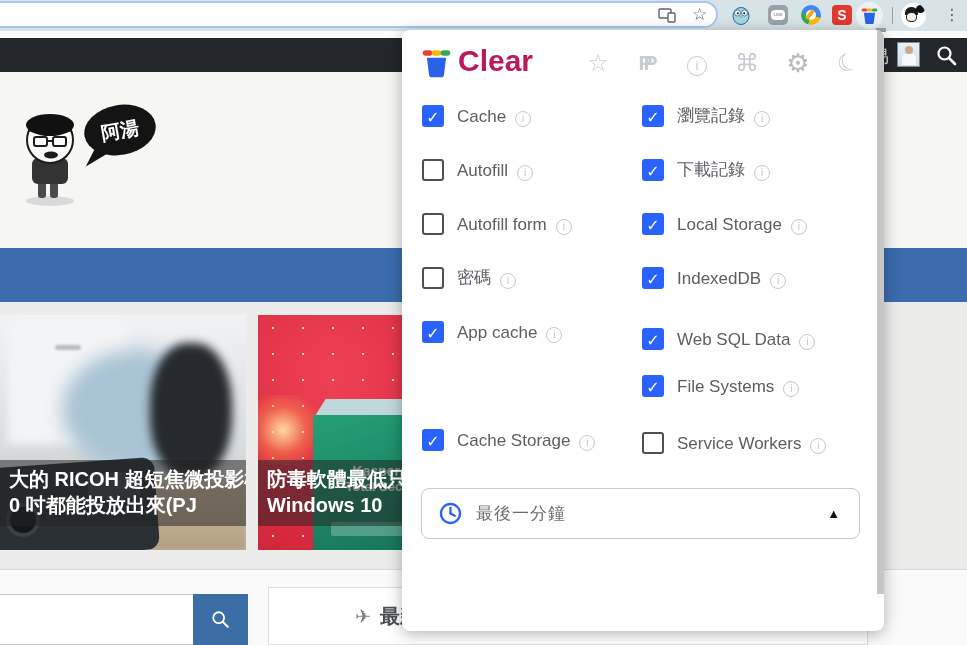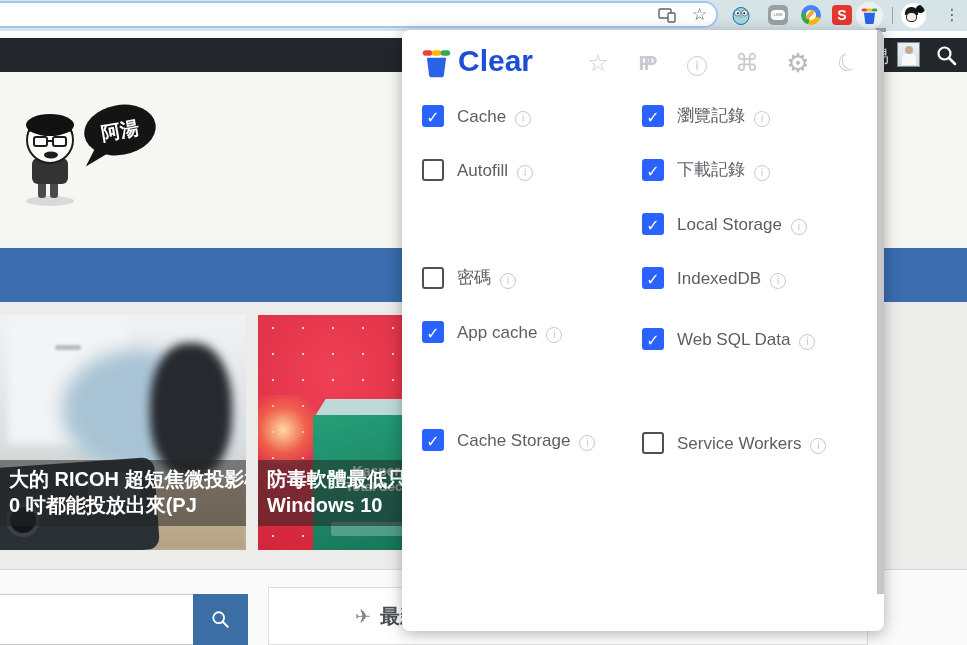--- a/index.html
+++ b/index.html
@@ -74,21 +74,21 @@
   #search-btn { left:193px; top:594px; width:55px; height:51px; background:#3a6ea5; display:flex; align-items:center; justify-content:center; }
   #latest-box { left:268px; top:587px; width:600px; height:58px; background:#fff; border:1px solid #ddd; display:flex; align-items:center; }
   #latest-box .plane { margin-left:86px; color:#7d8287; font-size:19px; }
   #latest-box .plane::before { content:"✈"; }
   #latest-label { margin-left:9px; color:#4a4f54; font-weight:bold; font-size:20px; }
 
   
   #popup { left:402px; top:30px; width:482px; height:601px; background:#fff; border-radius:8px; box-shadow:0 3px 16px rgba(0,0,0,.3); z-index:10; overflow:hidden; }
   #pp-scrollbar { position:absolute; right:0; top:0; width:7px; height:564px; background:#c6c6c6; }
   #pp-logo { position:absolute; left:18px; top:16px; }
-  #pp-title { position:absolute; left:56px; top:14px; font-size:30px; font-weight:bold; color:#1d4ed8; }
+  #pp-title { position:absolute; left:56px; top:14px; font-size:30px; font-weight:bold; color:#be185d; }
   .hicon { position:absolute; top:20px; width:26px; text-align:center; color:#c8ccd0; font-size:22px; line-height:26px; }
   .hicon.star::before { content:"☆"; font-size:24px; }
   .hicon.pp::before { content:"P"; font-weight:bold; font-size:21px; }
   .hicon.pp::after { content:"P"; font-weight:bold; font-size:21px; margin-left:-9px; }
   .hicon.cmd::before { content:"⌘"; font-size:24px; }
   .hicon.gear::before { content:"⚙"; font-size:26px; color:#b6babf; }
   .hicon.moon::before { content:"☾"; font-size:24px; transform:rotate(-25deg); display:inline-block; }
   .hicon.infoc { }
   .circ-i { display:inline-block; width:20px; height:20px; border:1.6px solid #c8ccd0; border-radius:50%; font-size:13px; line-height:17px; color:#c8ccd0; text-align:center; }
   .circ-i::before { content:"i"; }
@@ -266,20 +266,25 @@
     <div class="row" style="left:20px;top:75px">
       <span class="cb checked"></span>
       <span class="lbl">Cache</span>
       <span class="inf"></span>
     </div>
     <div class="row" style="left:20px;top:129px">
       <span class="cb"></span>
       <span class="lbl">Autofill</span>
       <span class="inf"></span>
     </div>
+    <div class="row" style="left:20px;top:183px">
+      <span class="cb"></span>
+      <span class="lbl">Autofill form</span>
+      <span class="inf"></span>
+    </div>
     <div class="row" style="left:20px;top:237px">
       <span class="cb"></span>
       <span class="lbl">密碼</span>
       <span class="inf"></span>
     </div>
     <div class="row" style="left:20px;top:291px">
       <span class="cb checked"></span>
       <span class="lbl">App cache</span>
       <span class="inf"></span>
     </div>
@@ -307,22 +312,36 @@
     <div class="row" style="left:240px;top:237px">
       <span class="cb checked"></span>
       <span class="lbl">IndexedDB</span>
       <span class="inf"></span>
     </div>
     <div class="row" style="left:240px;top:298px">
       <span class="cb checked"></span>
       <span class="lbl">Web SQL Data</span>
       <span class="inf"></span>
     </div>
+    <div class="row" style="left:240px;top:345px">
+      <span class="cb checked"></span>
+      <span class="lbl">File Systems</span>
+      <span class="inf"></span>
+    </div>
     <div class="row" style="left:240px;top:402px">
       <span class="cb"></span>
       <span class="lbl">Service Workers</span>
       <span class="inf"></span>
     </div>
 
+    <div id="time-select">
+      <svg class="clock" width="23" height="23" viewBox="0 0 23 23">
+        <circle cx="11.5" cy="11.5" r="9.5" fill="none" stroke="#2962ff" stroke-width="2.3"></circle>
+        <line x1="11.5" y1="11.5" x2="11.5" y2="5.8" stroke="#2962ff" stroke-width="2.3" stroke-linecap="round"></line>
+        <line x1="11.5" y1="11.5" x2="15.8" y2="13.8" stroke="#2962ff" stroke-width="2.3" stroke-linecap="round"></line>
+      </svg>
+      <span id="time-value">最後一分鐘</span>
+      <span id="time-caret"></span>
+    </div>
 
   </div>
 
 </div>
 
 </body></html>

